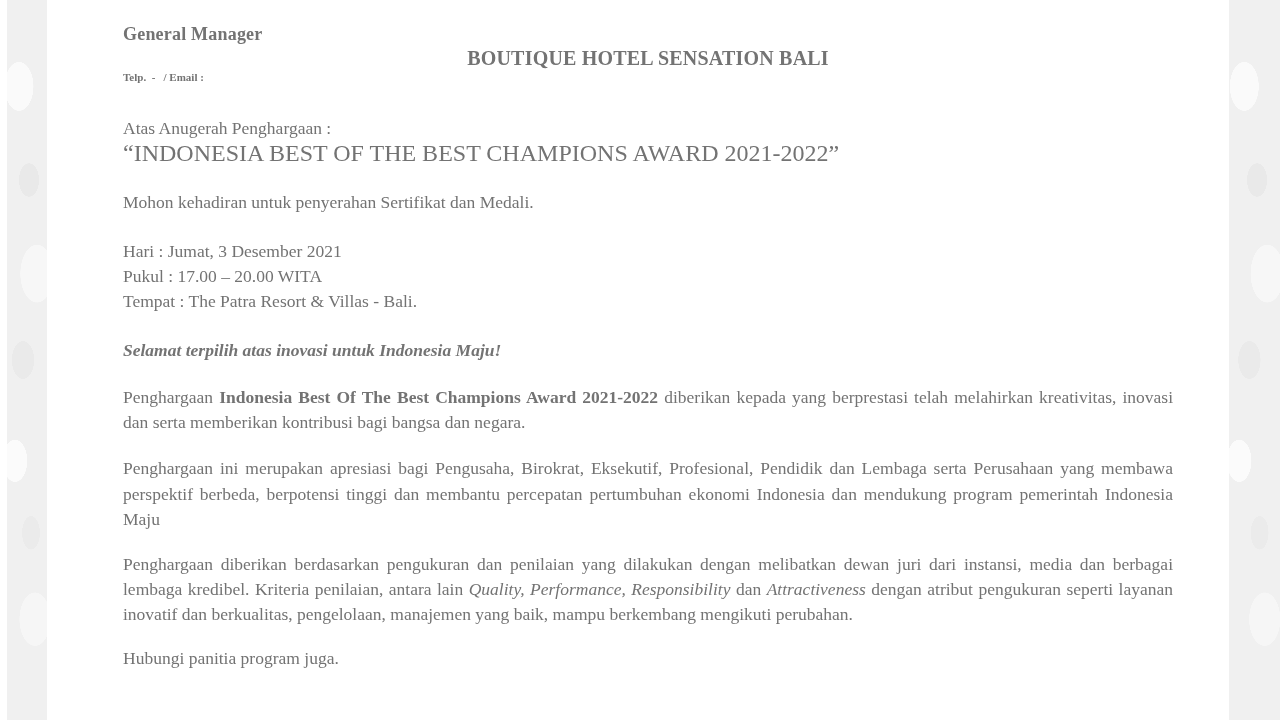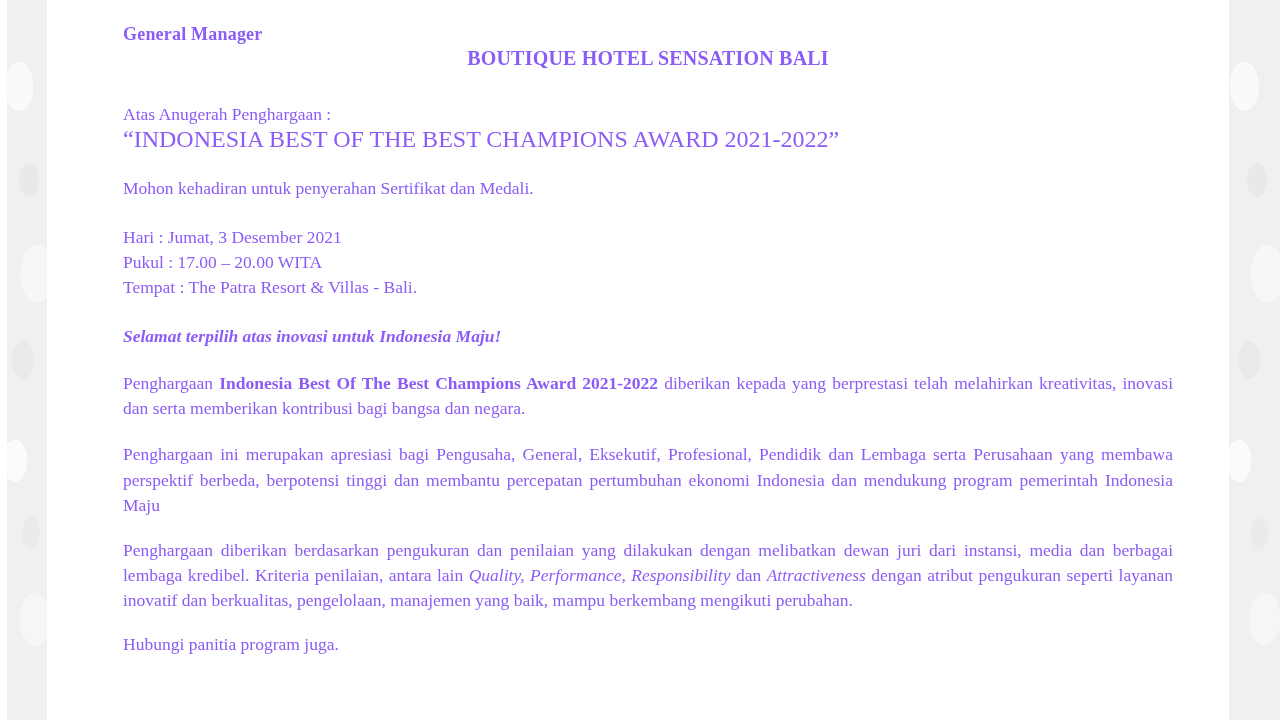--- a/index.html
+++ b/index.html
@@ -34,21 +34,21 @@
   .band-left  { left: 7px;  width: 40px; }
   .band-right { left: 1229px; width: 51px; }
 
   .page {
     position: absolute;
     top: 0;
     left: 123px;
     width: 1050px;
     height: 720px;
     padding-top: 22px;
-    color: #8b5cf6;
+    color: #737373;
     font-size: 17.5px;
     line-height: 25.4px;
   }
 
   .recipient-title { font-size: 18px; line-height: 24px; font-weight: bold; letter-spacing: 0.2px; }
   .recipient-name  { font-size: 20px; line-height: 24px; font-weight: bold; letter-spacing: 0.2px; text-align: center; }
   .contact-line    { font-size: 11px; line-height: 14px; font-weight: bold; white-space: pre-wrap; }
 
   .award-intro   { margin-top: 32px; }
   .award-title   { font-size: 24px; font-weight: normal; }
@@ -79,35 +79,36 @@
 <body>
 
 <div class="canvas">
   <div class="band band-left"></div>
   <div class="band band-right"></div>
 
   <div class="page">
 
     <div class="recipient-title">General Manager</div>
     <div class="recipient-name">BOUTIQUE HOTEL SENSATION BALI</div>
+    <div class="contact-line">Telp.  -   / Email :</div>
 
     <div class="award-intro">Atas Anugerah Penghargaan :</div>
     <div class="award-title">“INDONESIA BEST OF THE BEST CHAMPIONS AWARD 2021-2022”</div>
     <div class="award-request">Mohon kehadiran untuk penyerahan Sertifikat dan Medali.</div>
 
     <div class="event-details">
       <div>Hari : Jumat, 3 Desember 2021</div>
       <div>Pukul : 17.00 – 20.00 WITA</div>
       <div>Tempat : The Patra Resort &amp; Villas - Bali.</div>
     </div>
 
     <div class="congrats">Selamat terpilih atas inovasi untuk Indonesia Maju!</div>
 
     <p class="body-para para-1"><span>Penghargaan </span><span class="b">Indonesia Best Of The Best Champions Award 2021-2022</span><span> diberikan kepada yang berprestasi telah melahirkan kreativitas, inovasi dan serta memberikan kontribusi bagi bangsa dan negara.</span></p>
 
-    <p class="body-para para-2">Penghargaan ini merupakan apresiasi bagi Pengusaha, General, Eksekutif, Profesional, Pendidik dan Lembaga serta Perusahaan yang membawa perspektif berbeda, berpotensi tinggi dan membantu percepatan pertumbuhan ekonomi Indonesia dan mendukung program pemerintah Indonesia Maju</p>
+    <p class="body-para para-2">Penghargaan ini merupakan apresiasi bagi Pengusaha, Birokrat, Eksekutif, Profesional, Pendidik dan Lembaga serta Perusahaan yang membawa perspektif berbeda, berpotensi tinggi dan membantu percepatan pertumbuhan ekonomi Indonesia dan mendukung program pemerintah Indonesia Maju</p>
 
     <p class="body-para para-3"><span>Penghargaan diberikan berdasarkan pengukuran dan penilaian yang dilakukan dengan melibatkan dewan juri dari instansi, media dan berbagai lembaga kredibel. Kriteria penilaian, antara lain </span><span class="i">Quality, Performance, Responsibility</span><span> dan </span><span class="i">Attractiveness</span><span> dengan atribut pengukuran seperti layanan inovatif dan berkualitas, pengelolaan, manajemen yang baik, mampu berkembang mengikuti perubahan.</span></p>
 
     <div class="closing">Hubungi panitia program juga.</div>
 
   </div>
 </div>
 
 </body></html>

